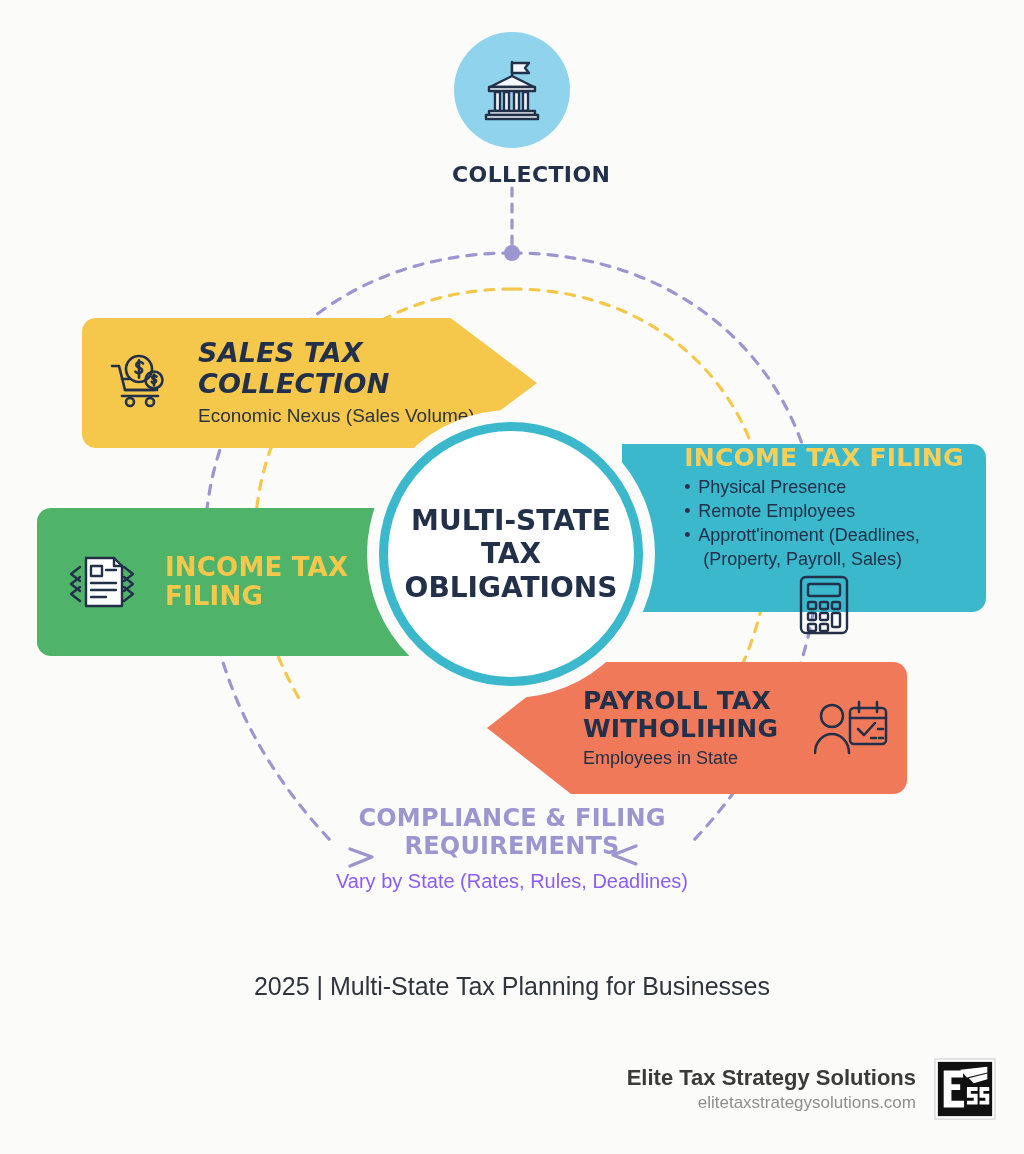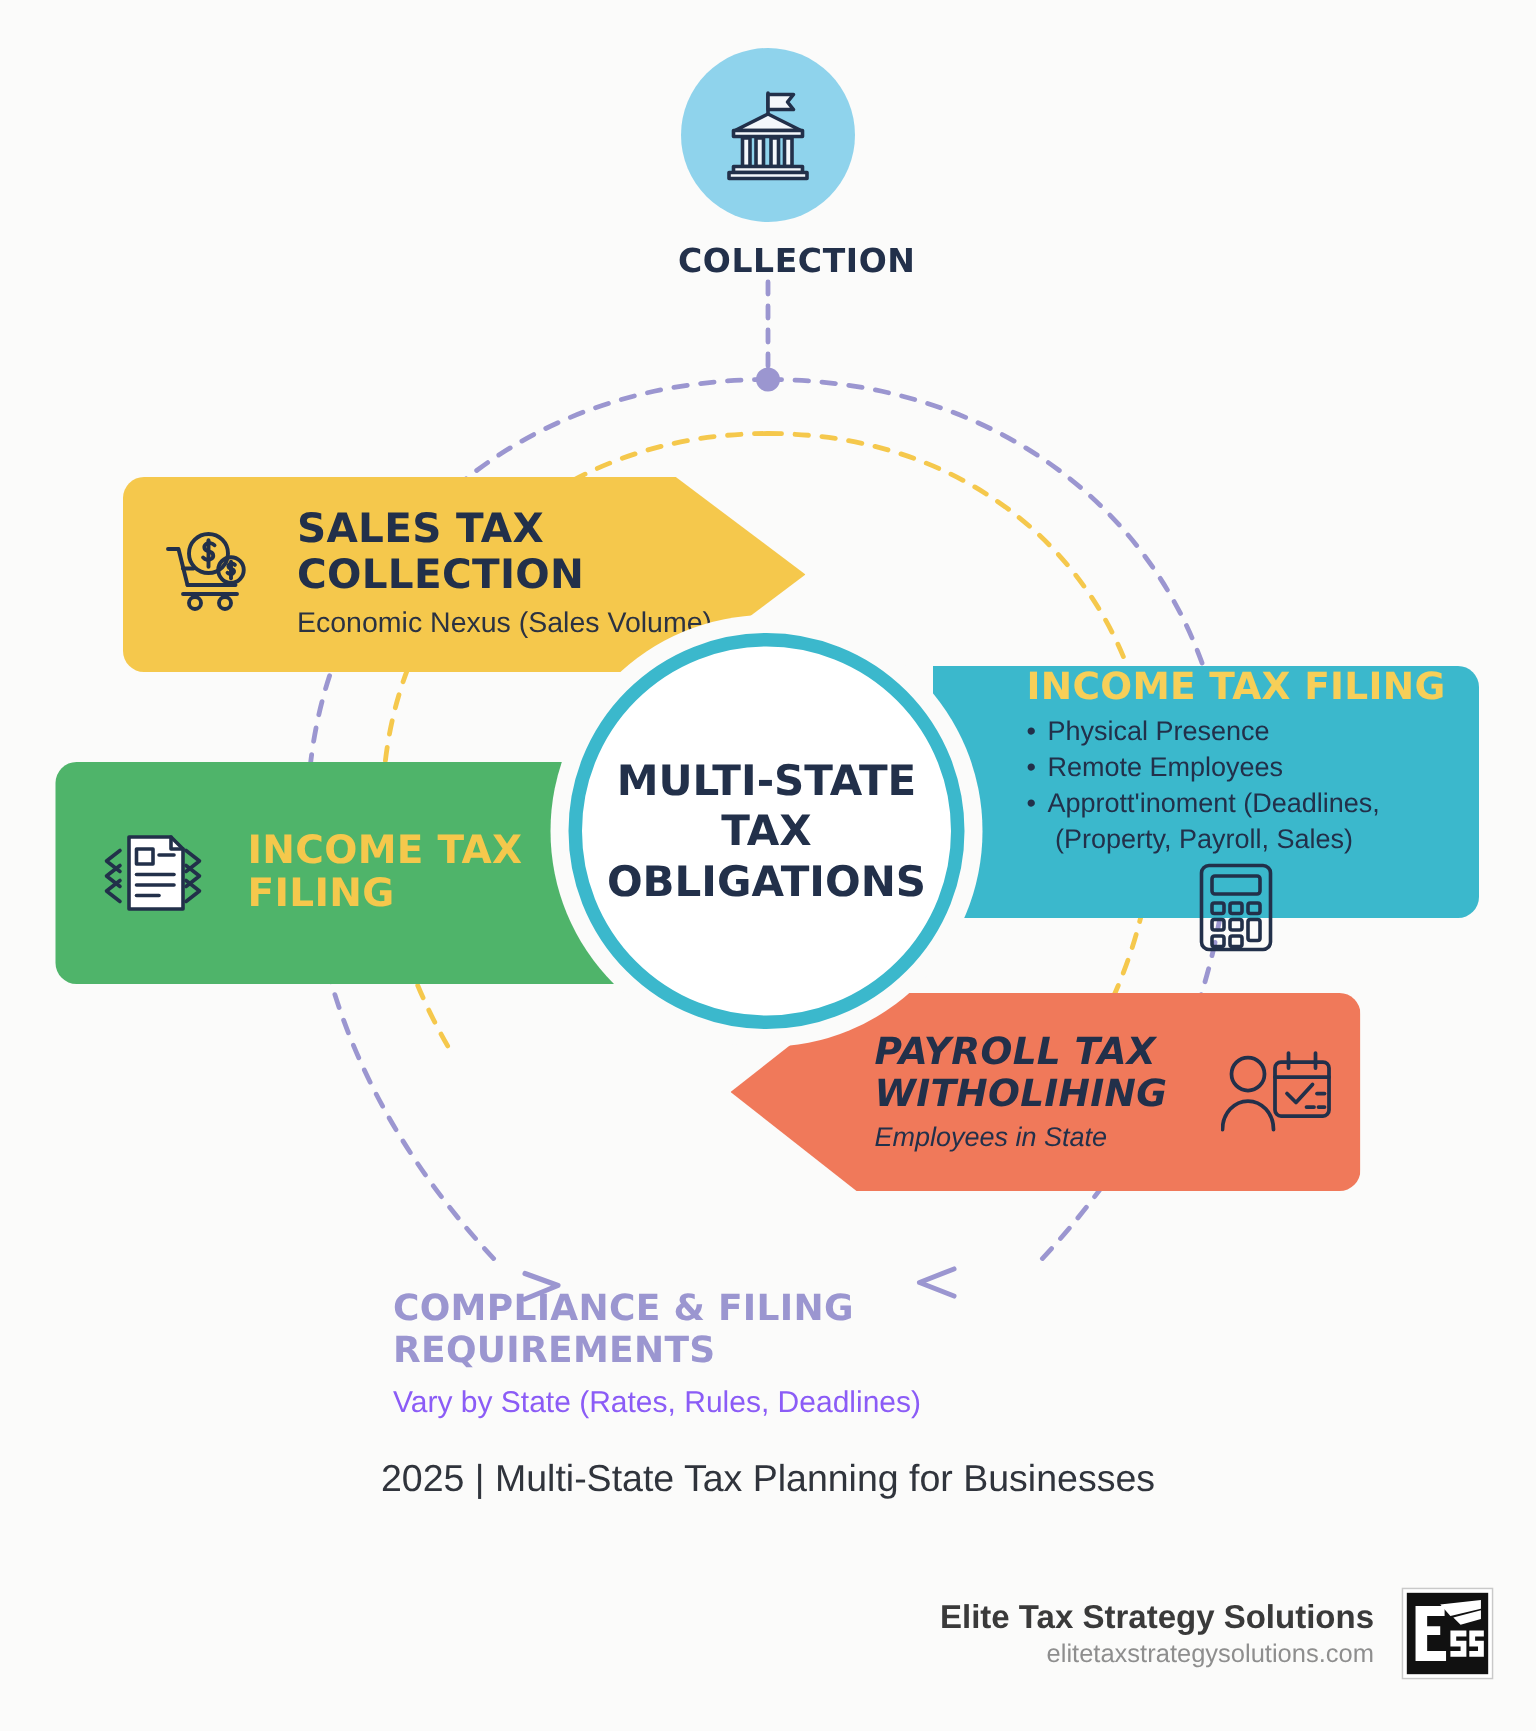--- a/index.html
+++ b/index.html
@@ -48,21 +48,21 @@
 
   
   #banner-sales {
     left: 82px; top: 318px; width: 455px; height: 130px;
     background: #f5c84c;
     border-radius: 14px 0 0 14px;
     clip-path: polygon(0 0, 81% 0, 100% 50%, 81% 100%, 0 100%);
     padding-left: 18px;
   }
   #banner-sales .banner-icon { width: 80px; }
-  #banner-sales .b-title { font-size: 27px; color: #22304a; }
+  #banner-sales .b-title { font-size: 27px; color: #22304a; font-style: italic; }
   #banner-sales .b-sub { font-size: 19px; color: #2b3242; margin-top: 5px; }
 
   
   #banner-income-left {
     left: 37px; top: 508px; width: 420px; height: 148px;
     background: #4fb46a;
     border-radius: 14px 0 0 14px;
     padding-left: 22px;
   }
   #banner-income-left .banner-icon { width: 86px; }
@@ -85,21 +85,21 @@
   }
   .bullets li .bullet-dot { position: absolute; left: 0; top: 0; }
   .bullets li .cont { display: block; padding-left: 5px; }
 
   
   #banner-payroll {
     left: 487px; top: 662px; width: 420px; height: 132px;
     background: #f0795a;
     border-radius: 0 14px 14px 0;
     clip-path: polygon(20% 0, 100% 0, 100% 100%, 20% 100%, 0 50%);
-    padding-left: 96px; padding-right: 16px; font-style: italic;
+    padding-left: 96px; padding-right: 16px;
   }
   #banner-payroll .banner-text { flex: 1 1 auto; }
   #banner-payroll .b-title { font-size: 25px; color: #22304a; }
   #banner-payroll .b-sub { font-size: 18px; color: #22304a; margin-top: 4px; }
   #banner-payroll .banner-icon { width: 80px; }
 
   
   #hub-ring {
     left: 379px; top: 422px; width: 264px; height: 264px;
     border-radius: 50%;
@@ -113,21 +113,21 @@
     border-radius: 50%; background: #fbfbfa; z-index: 5;
   }
   #hub-text {
     text-align: center;
     font-family: "DejaVu Sans", sans-serif;
     font-weight: bold; font-size: 28px; line-height: 1.18;
     color: #22304a;
   }
 
   
-  #compliance { left: 262px; top: 858px; width: 500px; text-align: left; }
+  #compliance { left: 262px; top: 804px; width: 500px; text-align: center; }
   #compliance-title {
     font-family: "DejaVu Sans", sans-serif;
     font-weight: bold; font-size: 24px; line-height: 1.18;
     color: #9b96d0; letter-spacing: .2px;
   }
   #compliance-sub {
     margin-top: 9px; font-size: 20px; color: #8b5cf6;
   }
 
   

